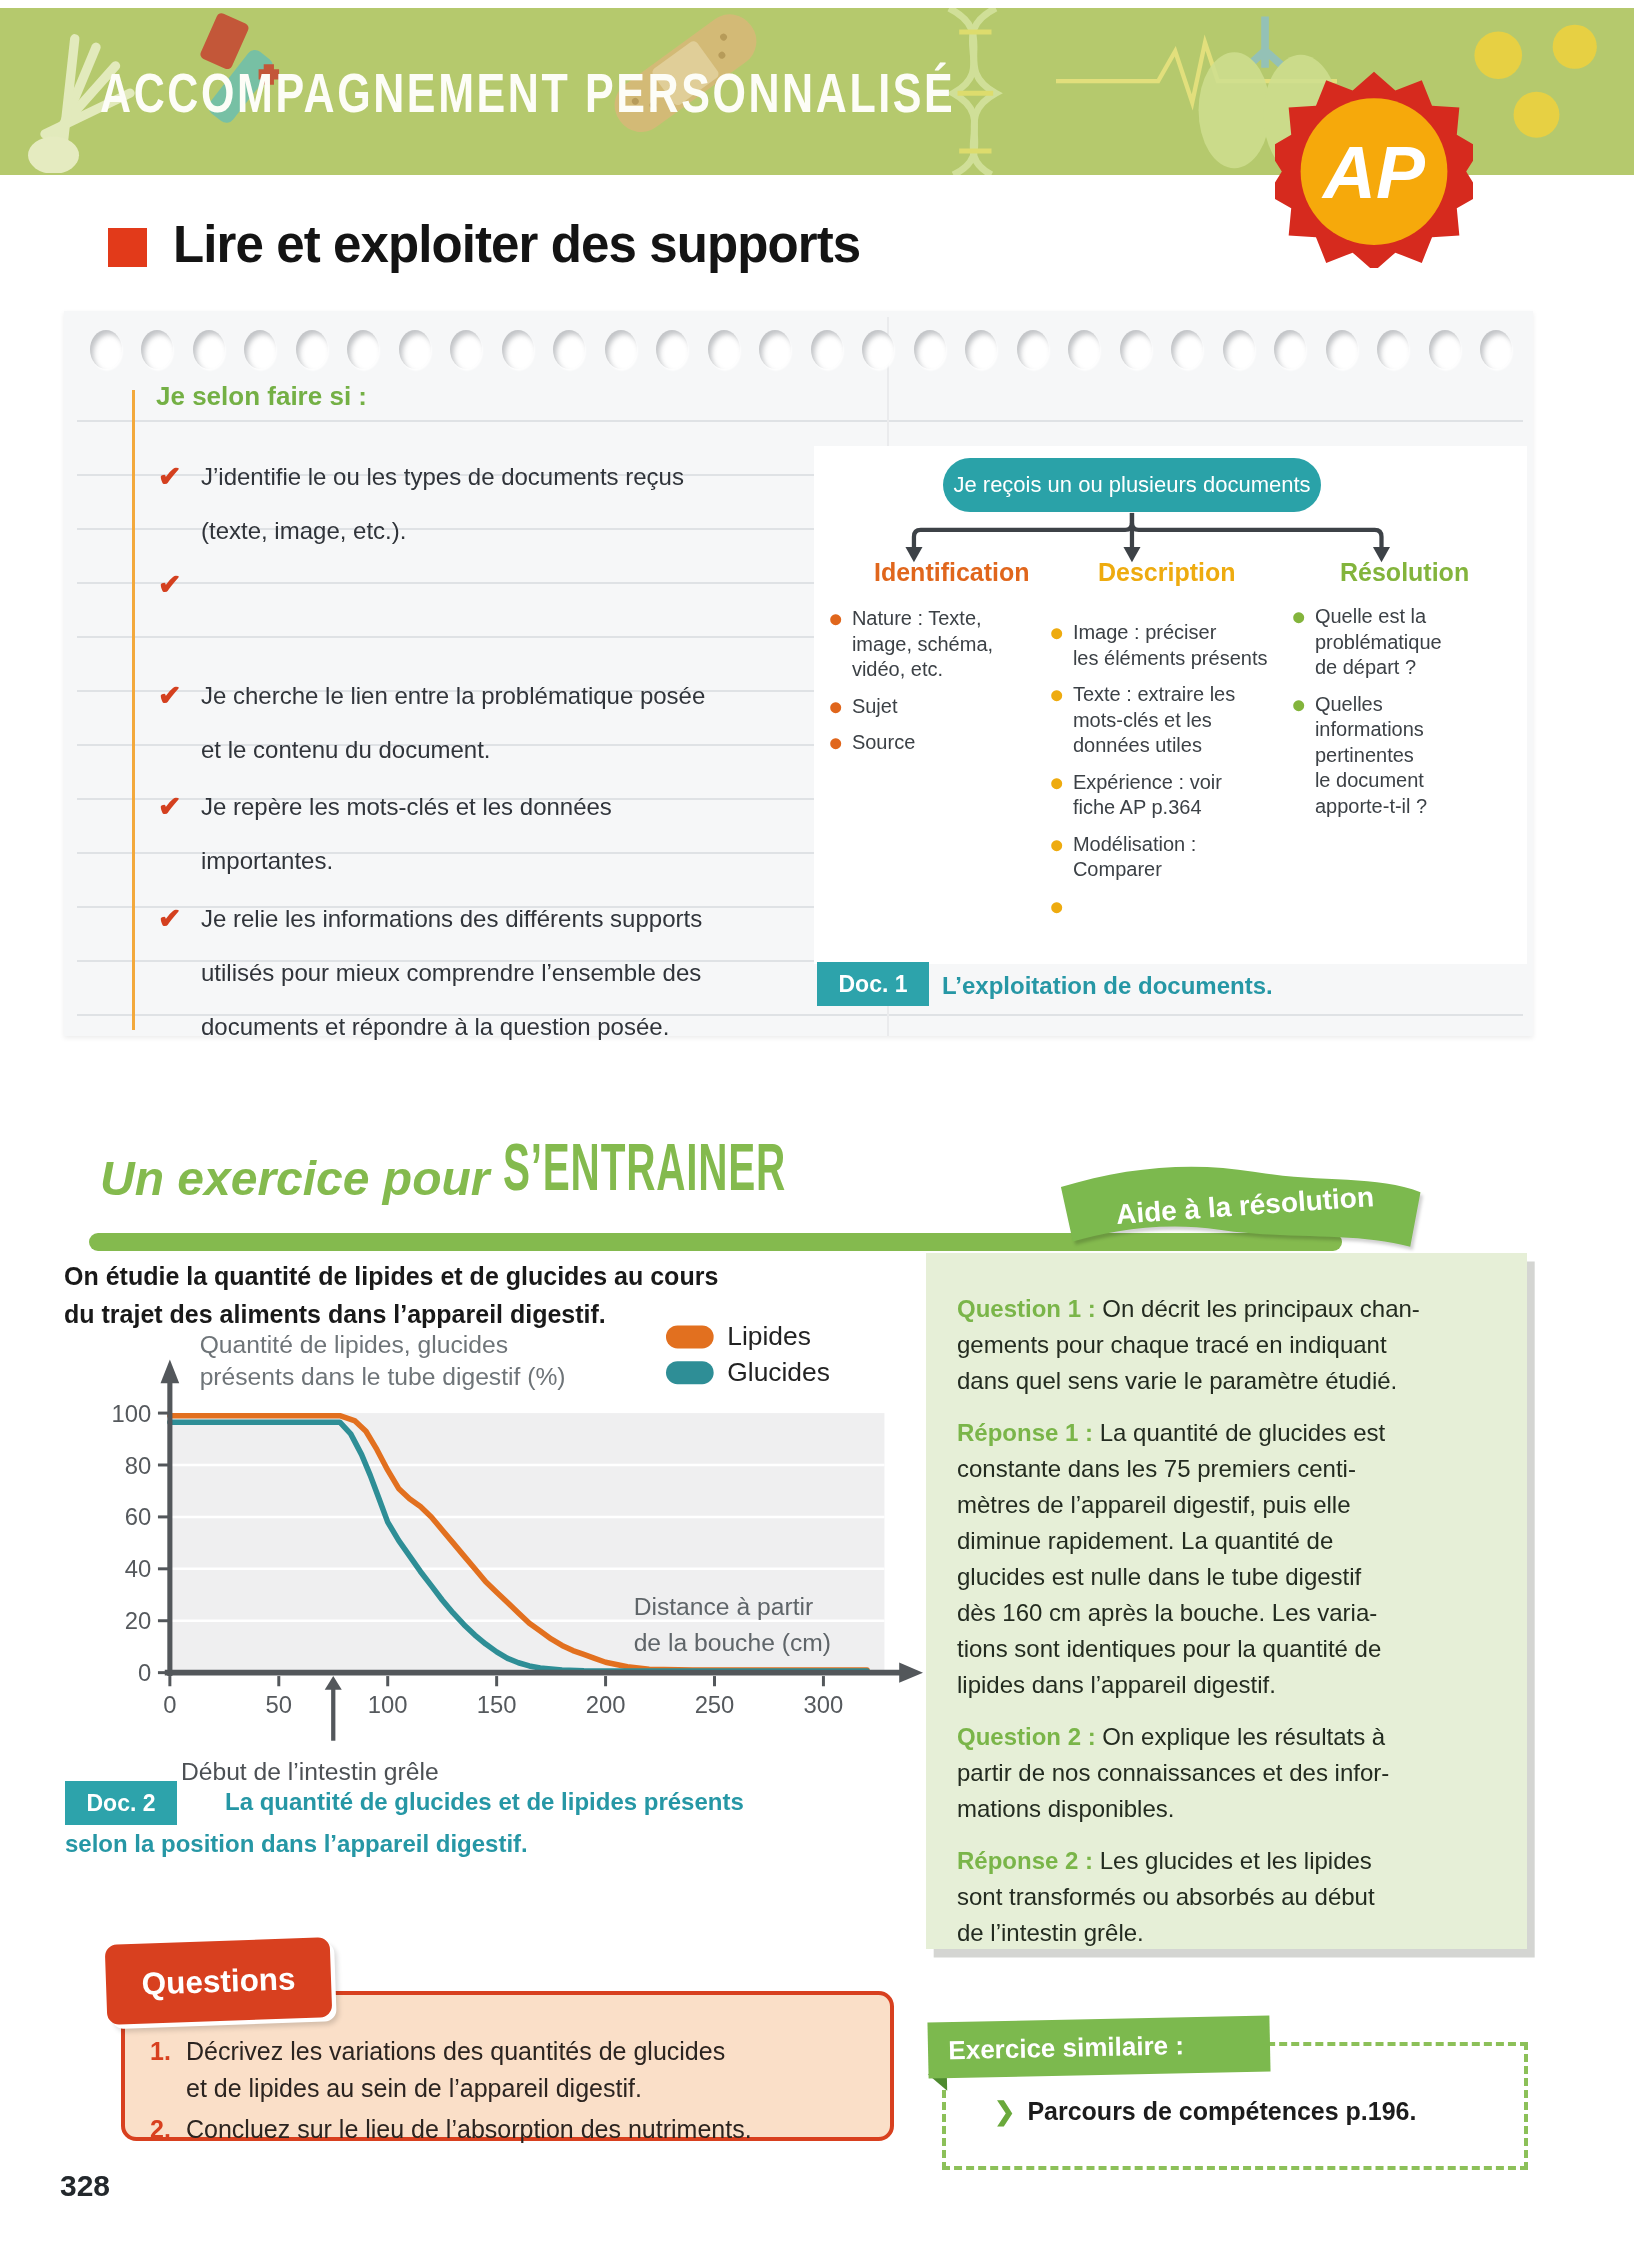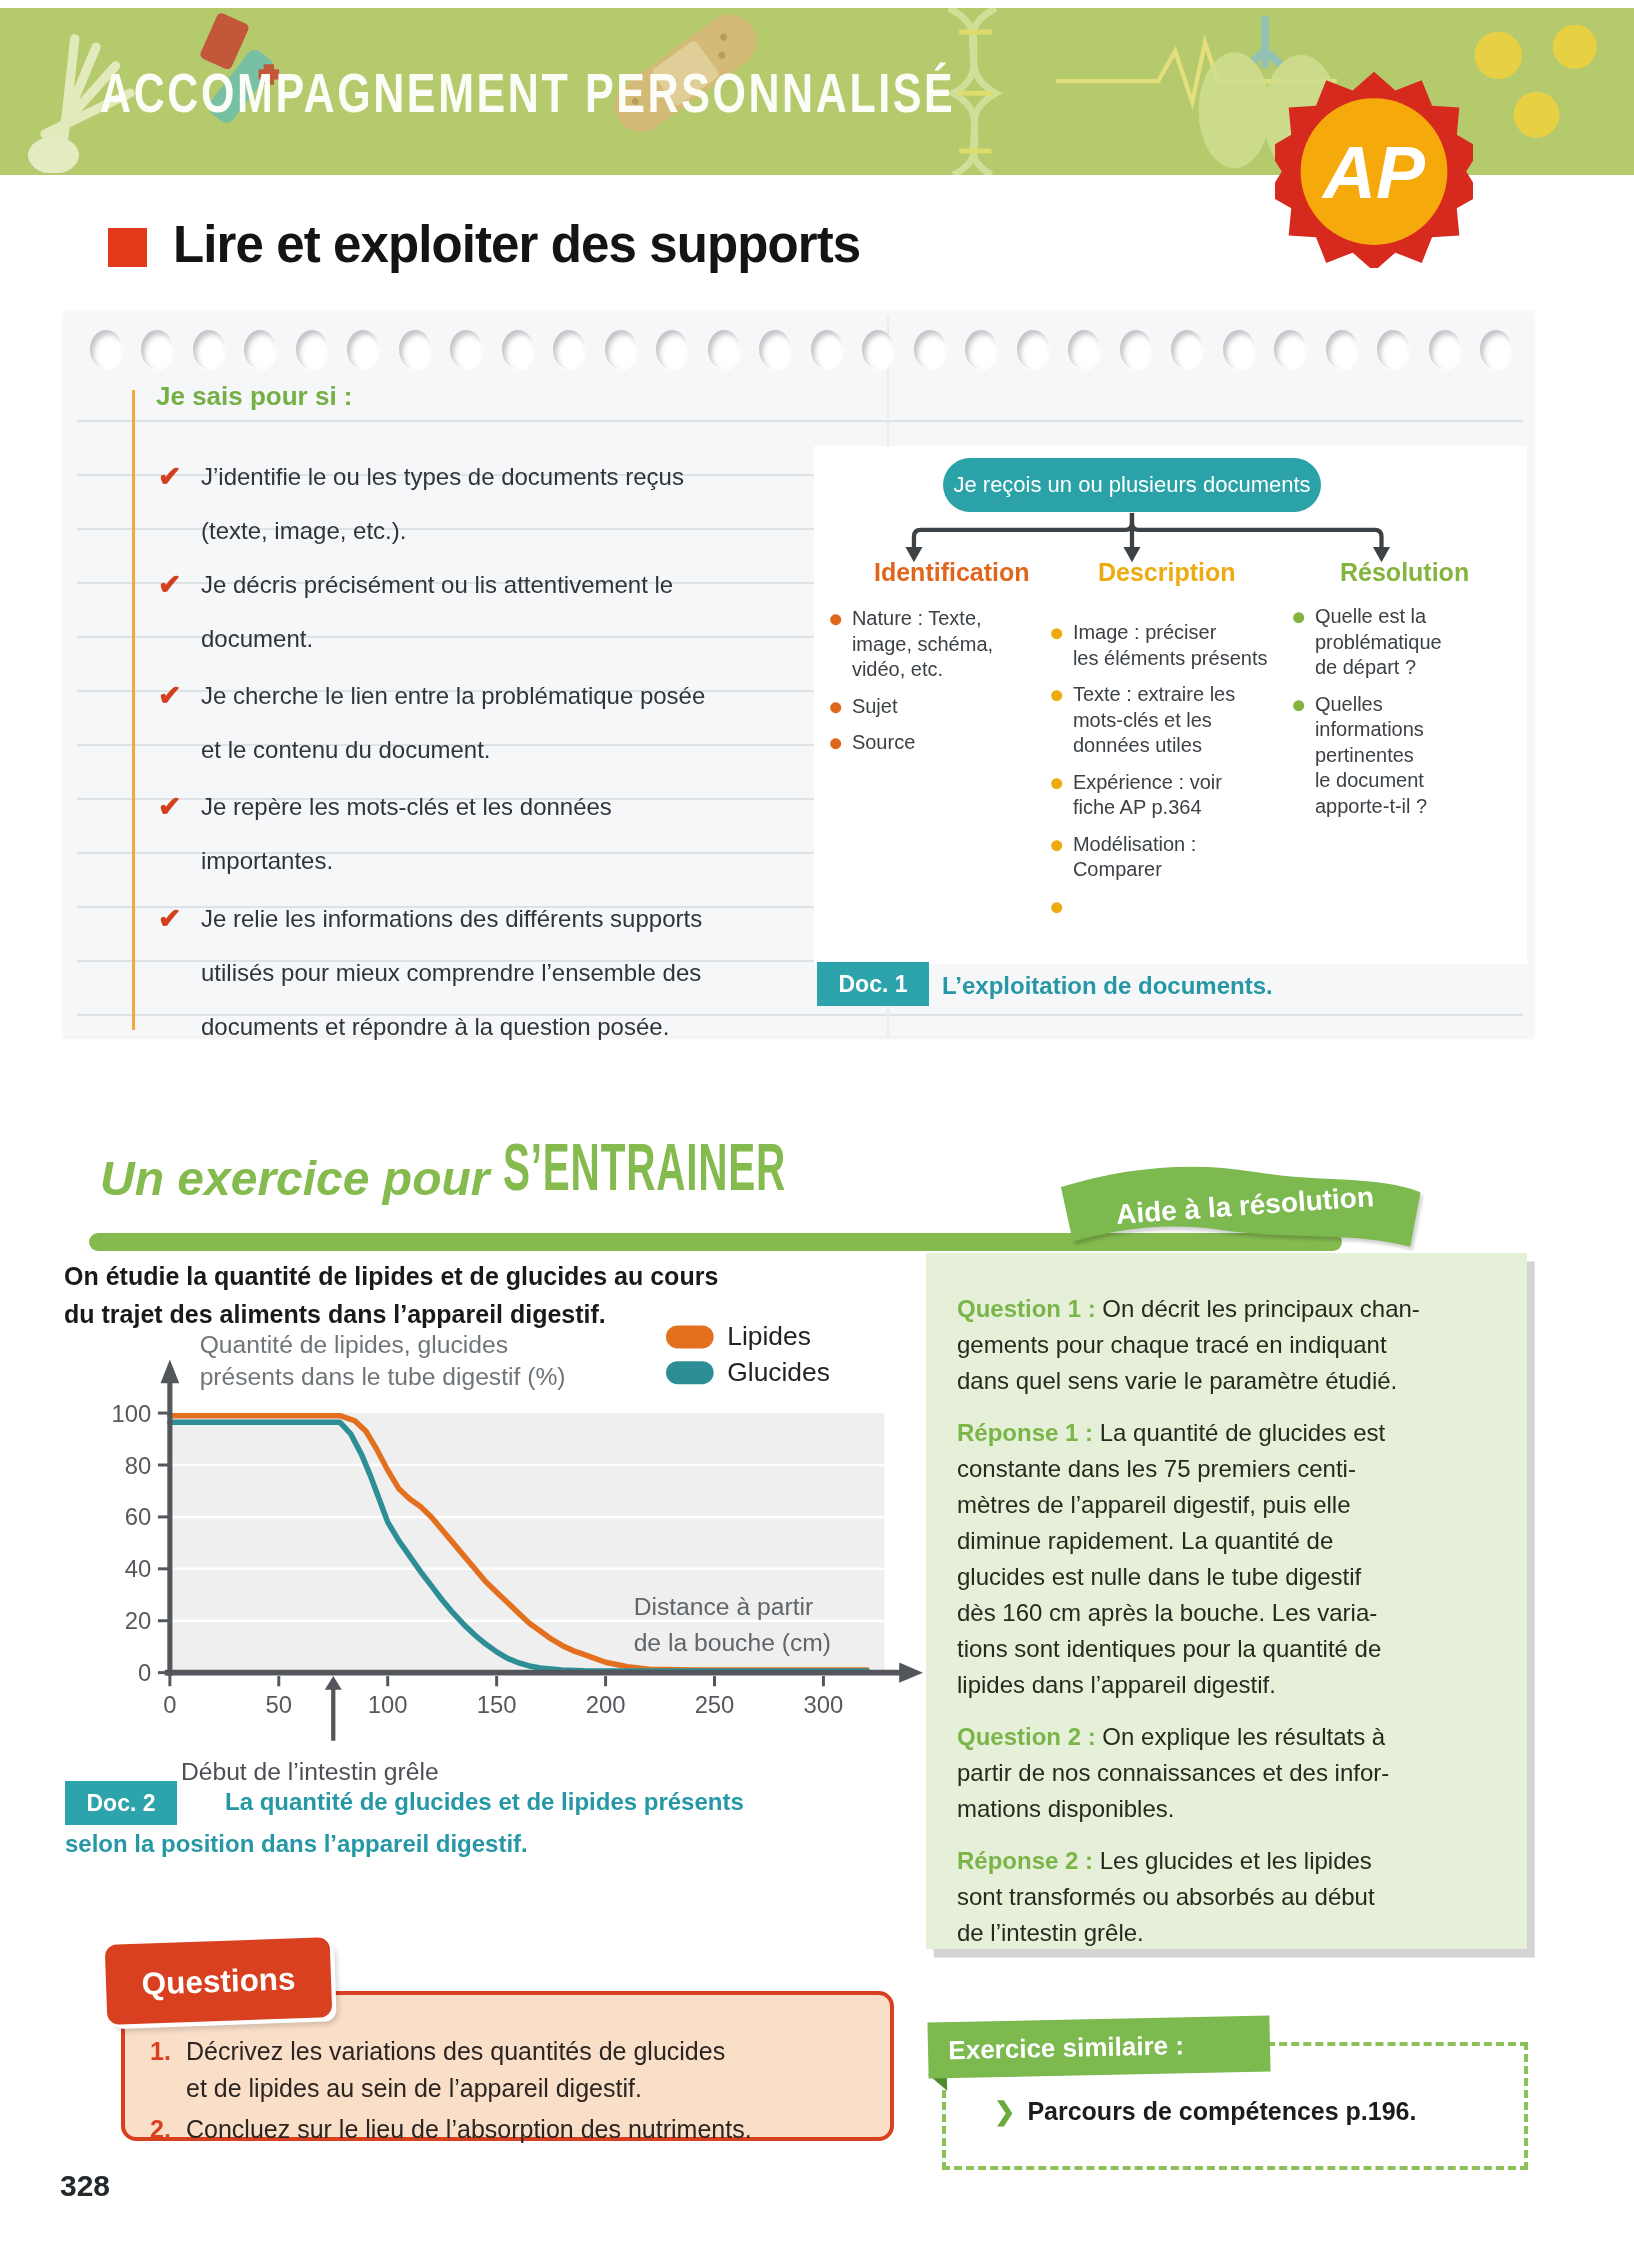--- a/index.html
+++ b/index.html
@@ -192,24 +192,24 @@
       <div class="hole" style="left: 1107px; top: 19px;"></div>
       <div class="hole" style="left: 1159px; top: 19px;"></div>
       <div class="hole" style="left: 1210px; top: 19px;"></div>
       <div class="hole" style="left: 1262px; top: 19px;"></div>
       <div class="hole" style="left: 1313px; top: 19px;"></div>
       <div class="hole" style="left: 1365px; top: 19px;"></div>
       <div class="hole" style="left: 1416px; top: 19px;"></div>
     </div>
 </div>
 
-<div class="abs" id="checklist-heading">Je sais pour si :</div>
+<div class="abs" id="checklist-heading">Je selon faire si :</div>
 <div id="checklist">
     <div class="check-item" style="top: 450px;"><span class="mark">✔</span><span>J’identifie le ou les types de documents reçus<br>(texte, image, etc.).</span></div>
-    <div class="check-item" style="top: 558px;"><span class="mark">✔</span><span>Je décris précisément ou lis attentivement le<br>document.</span></div>
+    <div class="check-item" style="top: 558px;"><span class="mark">✔</span></div>
     <div class="check-item" style="top: 669px;"><span class="mark">✔</span><span>Je cherche le lien entre la problématique posée<br>et le contenu du document.</span></div>
     <div class="check-item" style="top: 780px;"><span class="mark">✔</span><span>Je repère les mots-clés et les données<br>importantes.</span></div>
     <div class="check-item" style="top: 892px;"><span class="mark">✔</span><span>Je relie les informations des différents supports<br>utilisés pour mieux comprendre l’ensemble des<br>documents et répondre à la question posée.</span></div>
   </div>
 
 <div class="abs" id="flow-box"></div>
 <div class="abs" id="flow-root">Je reçois un ou plusieurs documents</div>
 <svg class="abs" style="left:885px;top:511px" width="528" height="60" viewBox="0 0 620 70">
   <g stroke="#3d4247" stroke-width="5" fill="none">
     <path d="M290 2 L290 14 Q290 22 282 22 L42 22 Q34 22 34 30 L34 44"></path>

